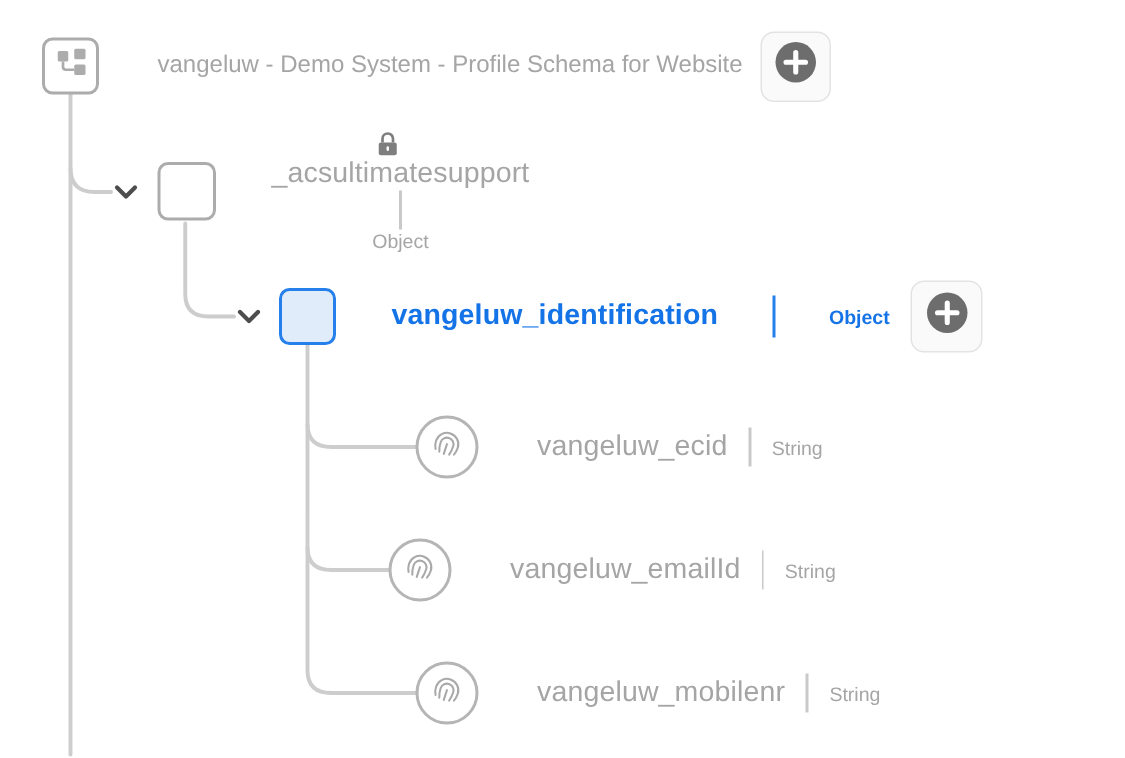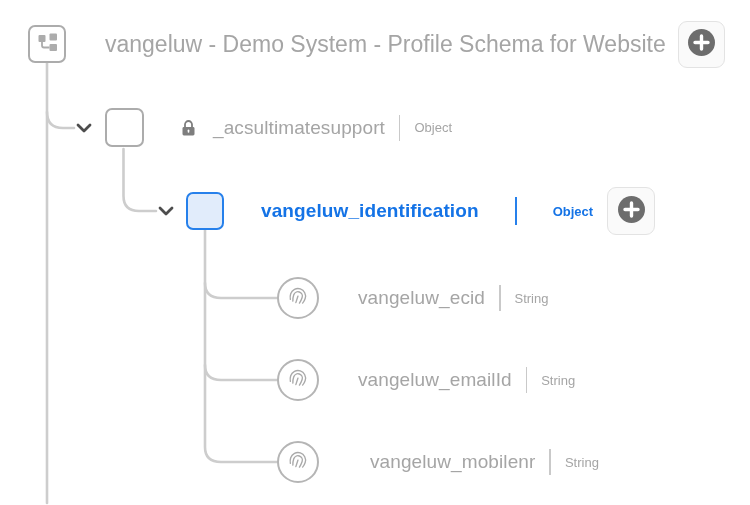--- a/index.html
+++ b/index.html
@@ -42,21 +42,21 @@
   .node-label {
     font-size: 19px; color: #A5A5A5; white-space: nowrap; letter-spacing: 0.1px;
   }
   .node-type { font-size: 13px; color: #A5A5A5; white-space: nowrap; }
   .pipe { width: 1.5px; height: 26px; background: #C9C9C9; margin: 0 14px; }
 
   .selected-text .node-label,
   .selected-text .node-type { color: #1473E6; font-weight: bold; }
   .selected-text .pipe { background: #2680EB; width: 2px; height: 28px; margin: 0 16px; }
 
-  .title-text { font-size: 23px; color: #A5A5A5; white-space: nowrap; }
+  .title-text { font-size: 16px; color: #A5A5A5; white-space: nowrap; }
 
   .leaf-circle {
     width: 42px; height: 42px; flex: 0 0 auto; border-radius: 50%;
     background: #ffffff; border: 2.5px solid #B5B5B5;
     display: flex; align-items: center; justify-content: center;
   }
 
   .lock-wrap { display: flex; align-items: center; margin-right: 17px; }
 </style>
 </head>
@@ -99,21 +99,21 @@
     </div>
   </div>
 
   <div class="row" style="left:76px; top:106px; height:43px;">
     <span class="chevron">
       <svg width="16" height="10" viewBox="0 0 16 10">
         <path d="M2 2 L8 8 L14 2" fill="none" stroke="#4D4D4D" stroke-width="2.8" stroke-linecap="round" stroke-linejoin="round"></path>
       </svg>
     </span>
     <div class="node-box" style="margin-left:13px;"></div>
-    <div class="label-group" style="margin-left:37px;">
+    <div class="label-group" style="margin-left:37px;flex-direction:column;">
       <span class="lock-wrap">
         <svg width="15" height="18" viewBox="0 0 15 18">
           <path d="M4 8 V5.5 a3.5 3.5 0 0 1 7 0 V8" fill="none" stroke="#7E7E7E" stroke-width="1.8"></path>
           <rect x="1.5" y="8" width="12" height="8.5" rx="1.4" fill="#7E7E7E"></rect>
           <rect x="6.7" y="10.5" width="1.6" height="3.2" rx="0.8" fill="#ffffff"></rect>
         </svg>
       </span>
       <span class="node-label">_acsultimatesupport</span>
       <span class="pipe"></span>
       <span class="node-type">Object</span>
@@ -154,21 +154,21 @@
         </svg>
       </span>
     </div>
     <div class="label-group" style="margin-left:39px;align-items:center;">
       <span class="node-label">vangeluw_ecid</span>
       <span class="pipe"></span>
       <span class="node-type">String</span>
     </div>
   </div>
 
-  <div class="row" style="left:277px; top:359px; height:42px;">
+  <div class="row" style="left:259px; top:359px; height:42px;">
     <div class="leaf-circle">
       <span>
         <svg width="22" height="22" viewBox="0 0 24 24">
           <g fill="none" stroke="#A9A9A9" stroke-width="1.5" stroke-linecap="round" transform="rotate(18 12 12)">
             <path d="M5.2 18 C4.2 16.3 3.7 14.4 3.7 12.2 A8.3 8.3 0 0 1 20.3 12.2 C20.3 14.2 19.9 16.2 19.2 17.8"></path>
             <path d="M8.4 19 C7.6 17.2 7.2 15 7.2 12.2 A4.8 4.8 0 0 1 16.8 12.2 C16.8 14.8 16.5 17 15.9 18.9"></path>
             <path d="M12 19.6 L12 12.1"></path>
           </g>
         </svg>
       </span>
@@ -185,20 +185,20 @@
       <span>
         <svg width="22" height="22" viewBox="0 0 24 24">
           <g fill="none" stroke="#A9A9A9" stroke-width="1.5" stroke-linecap="round" transform="rotate(18 12 12)">
             <path d="M5.2 18 C4.2 16.3 3.7 14.4 3.7 12.2 A8.3 8.3 0 0 1 20.3 12.2 C20.3 14.2 19.9 16.2 19.2 17.8"></path>
             <path d="M8.4 19 C7.6 17.2 7.2 15 7.2 12.2 A4.8 4.8 0 0 1 16.8 12.2 C16.8 14.8 16.5 17 15.9 18.9"></path>
             <path d="M12 19.6 L12 12.1"></path>
           </g>
         </svg>
       </span>
     </div>
-    <div class="label-group" style="margin-left:51px;">
+    <div class="label-group" style="margin-left:39px;">
       <span class="node-label">vangeluw_mobilenr</span>
       <span class="pipe"></span>
       <span class="node-type">String</span>
     </div>
   </div>
 
 </div>
 
 </body></html>

